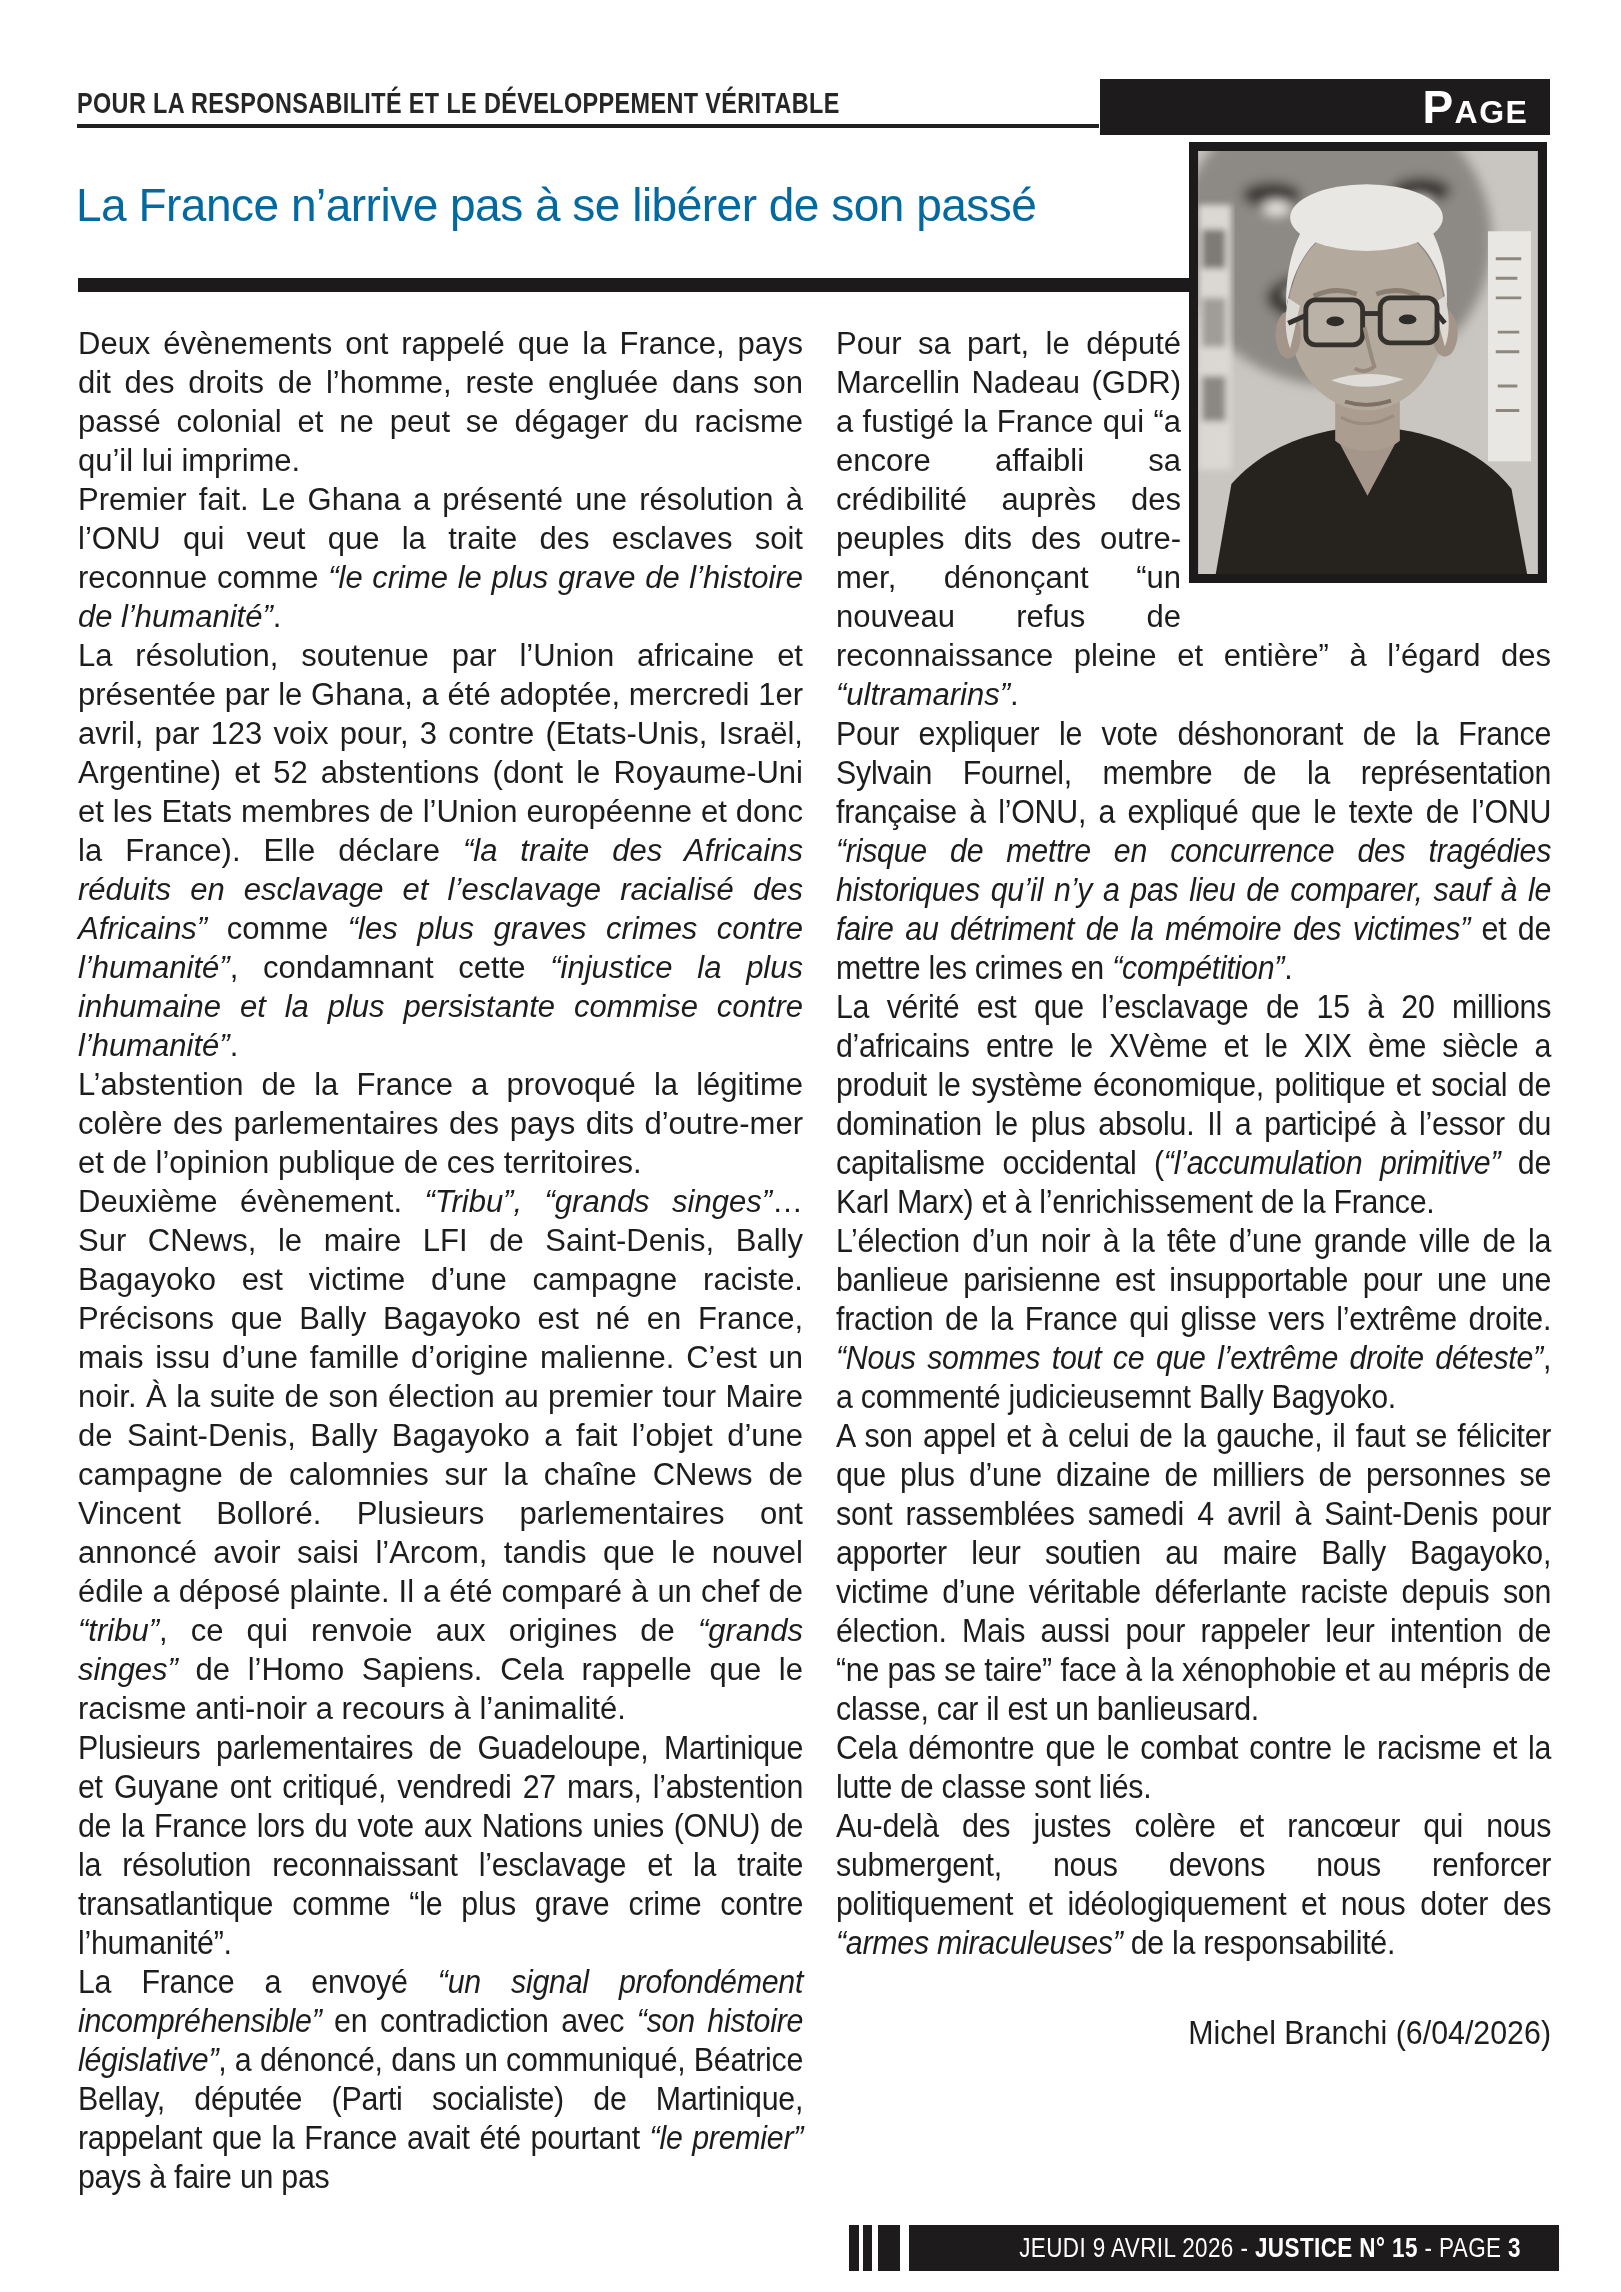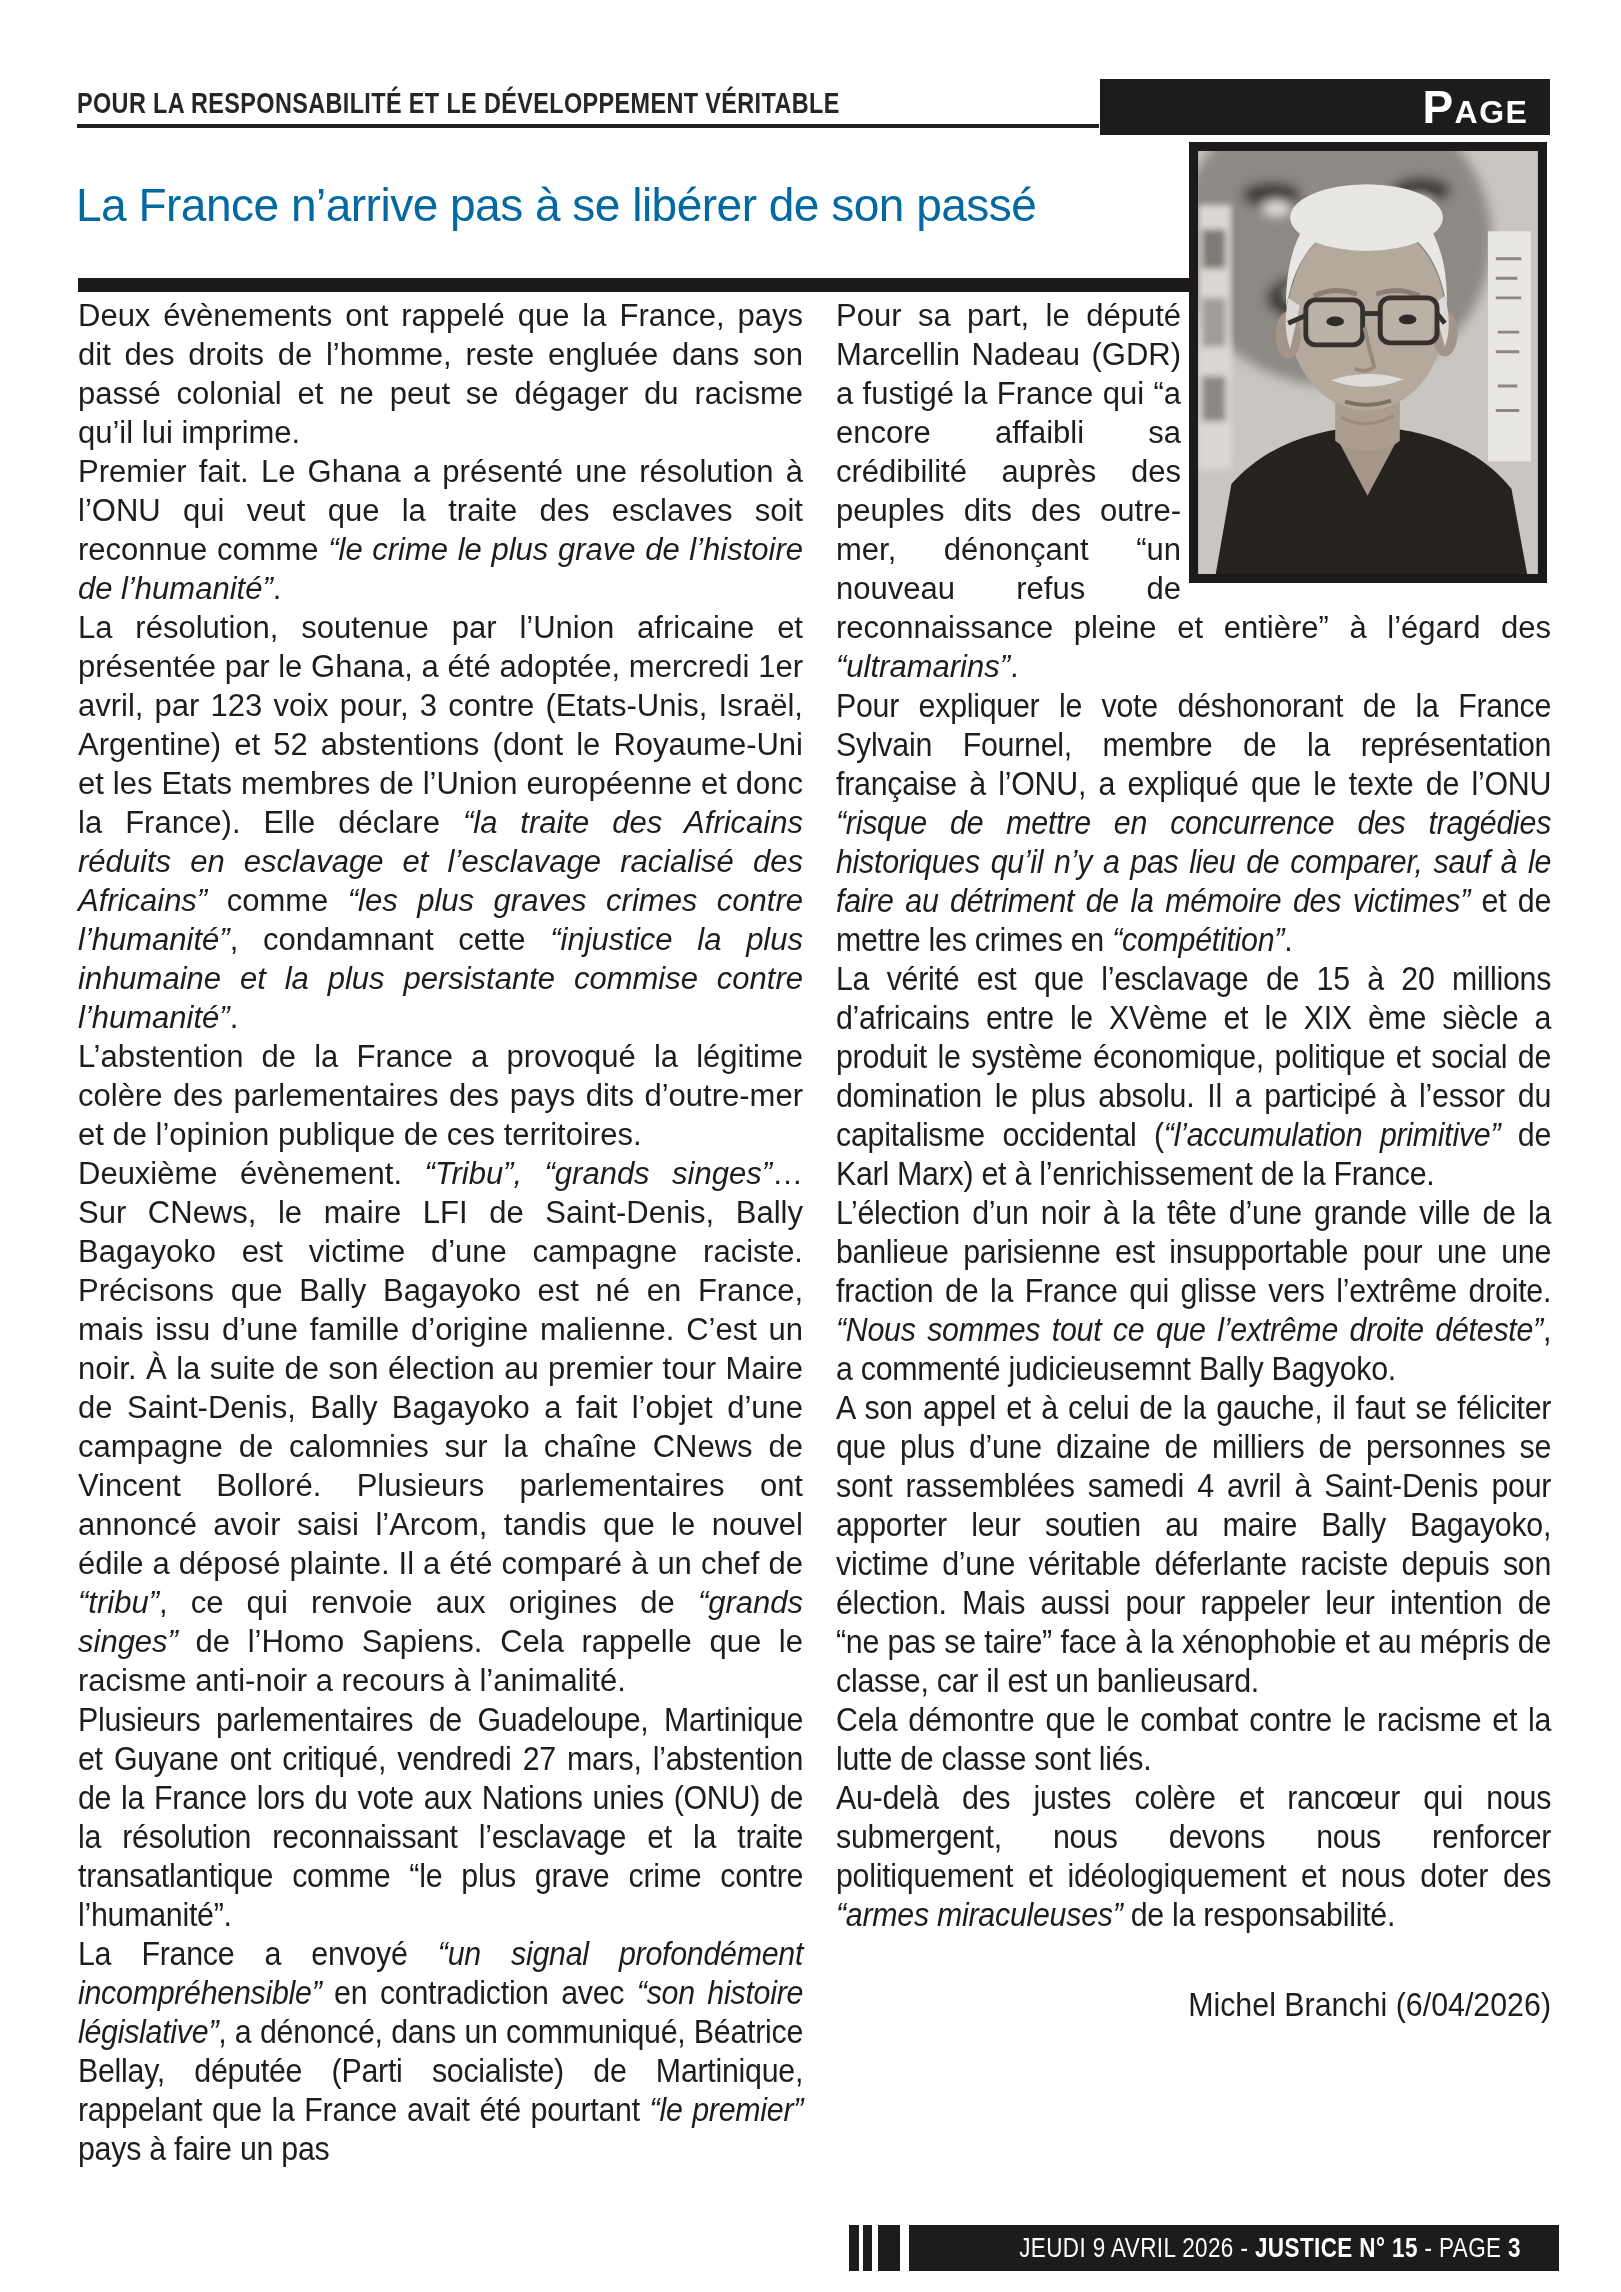--- a/index.html
+++ b/index.html
@@ -35,21 +35,21 @@
   .title-rule{
     position:absolute; left:78px; top:278px; width:1114px; height:13.7px; background:#1c1a1a;
   }
   
   .photo{
     position:absolute; left:1189px; top:142px; width:358px; height:441px;
     background:#1c1a1a; padding:8.8px; box-sizing:border-box; margin:0;
   }
   .photo svg{ display:block; width:340px; height:423px; }
   
-  .col{ position:absolute; top:296px; text-align:justify; }
+  .col{ position:absolute; top:324px; text-align:justify; }
   .col1{ left:78px;  width:725px; }
   .col2{ left:836px; width:715px; }
   .para{ margin:0; font-size:31px; line-height:39px; }
   .para.cond{
     font-size:34px; width:112%; transform:scaleX(.893); transform-origin:0 0;
     letter-spacing:-0.3px;
   }
   .it{ font-style:italic; }
   .photo-spacer{ float:right; width:370px; height:296px; }
   .byline{

